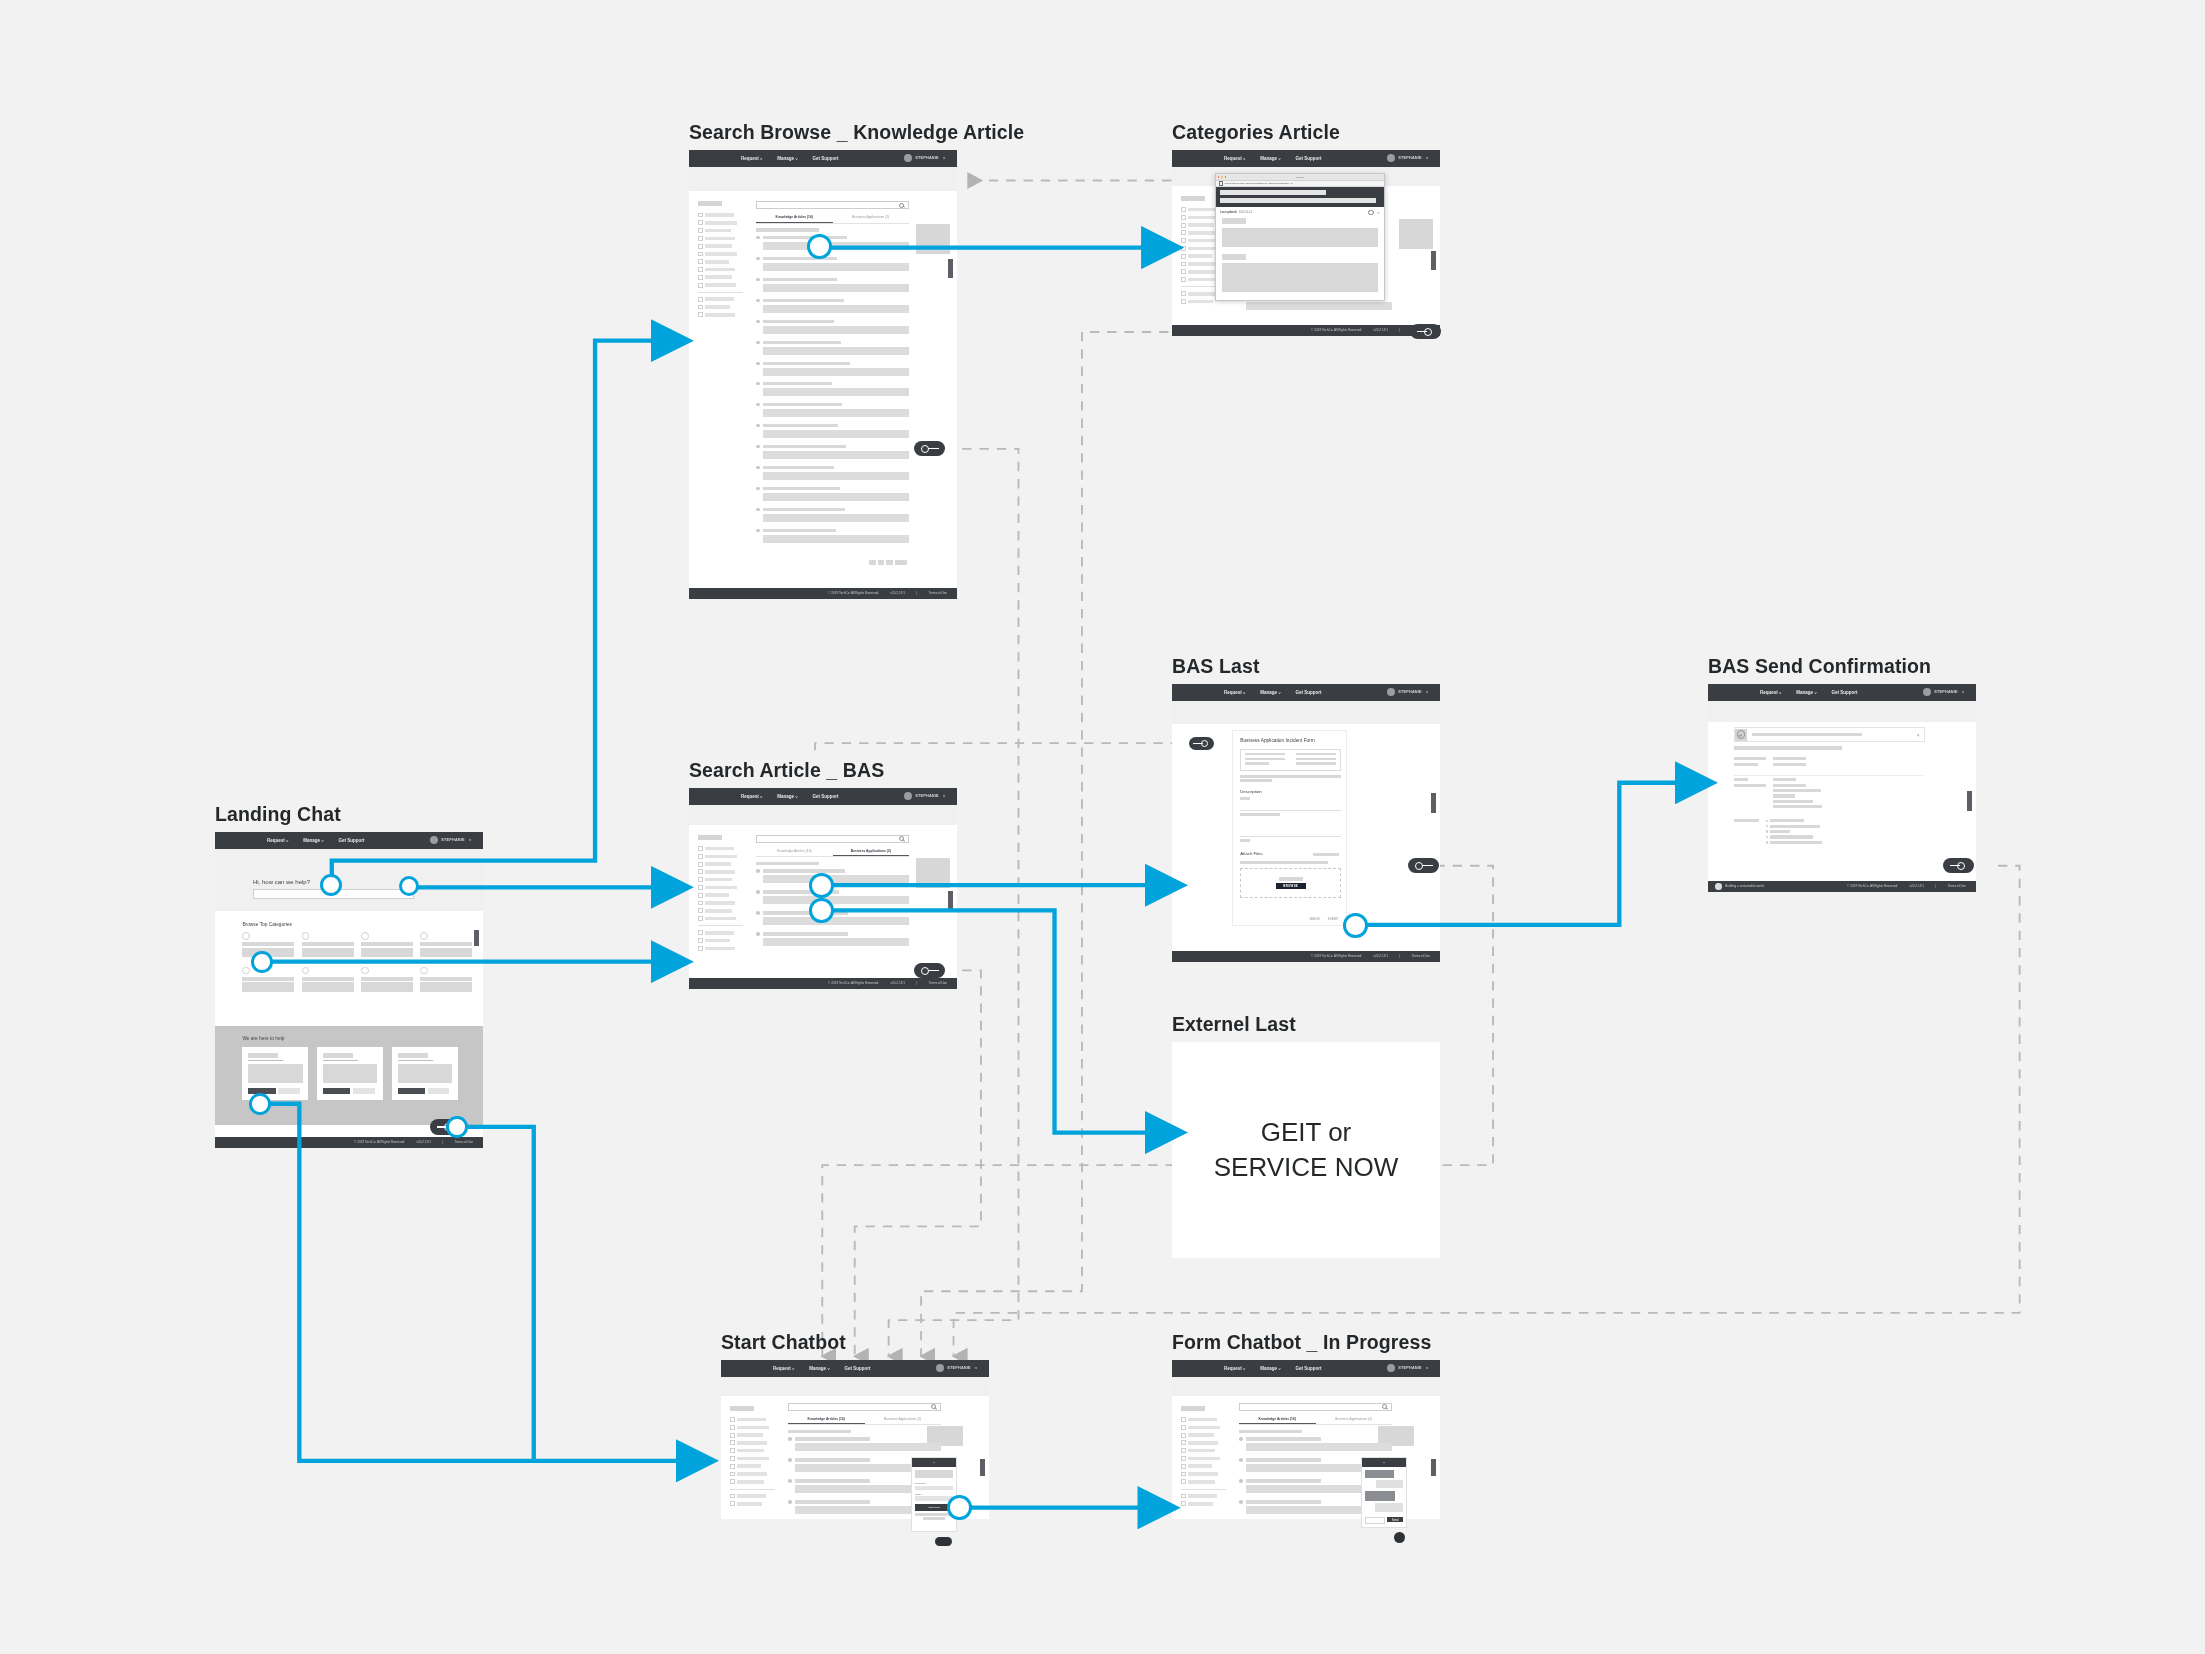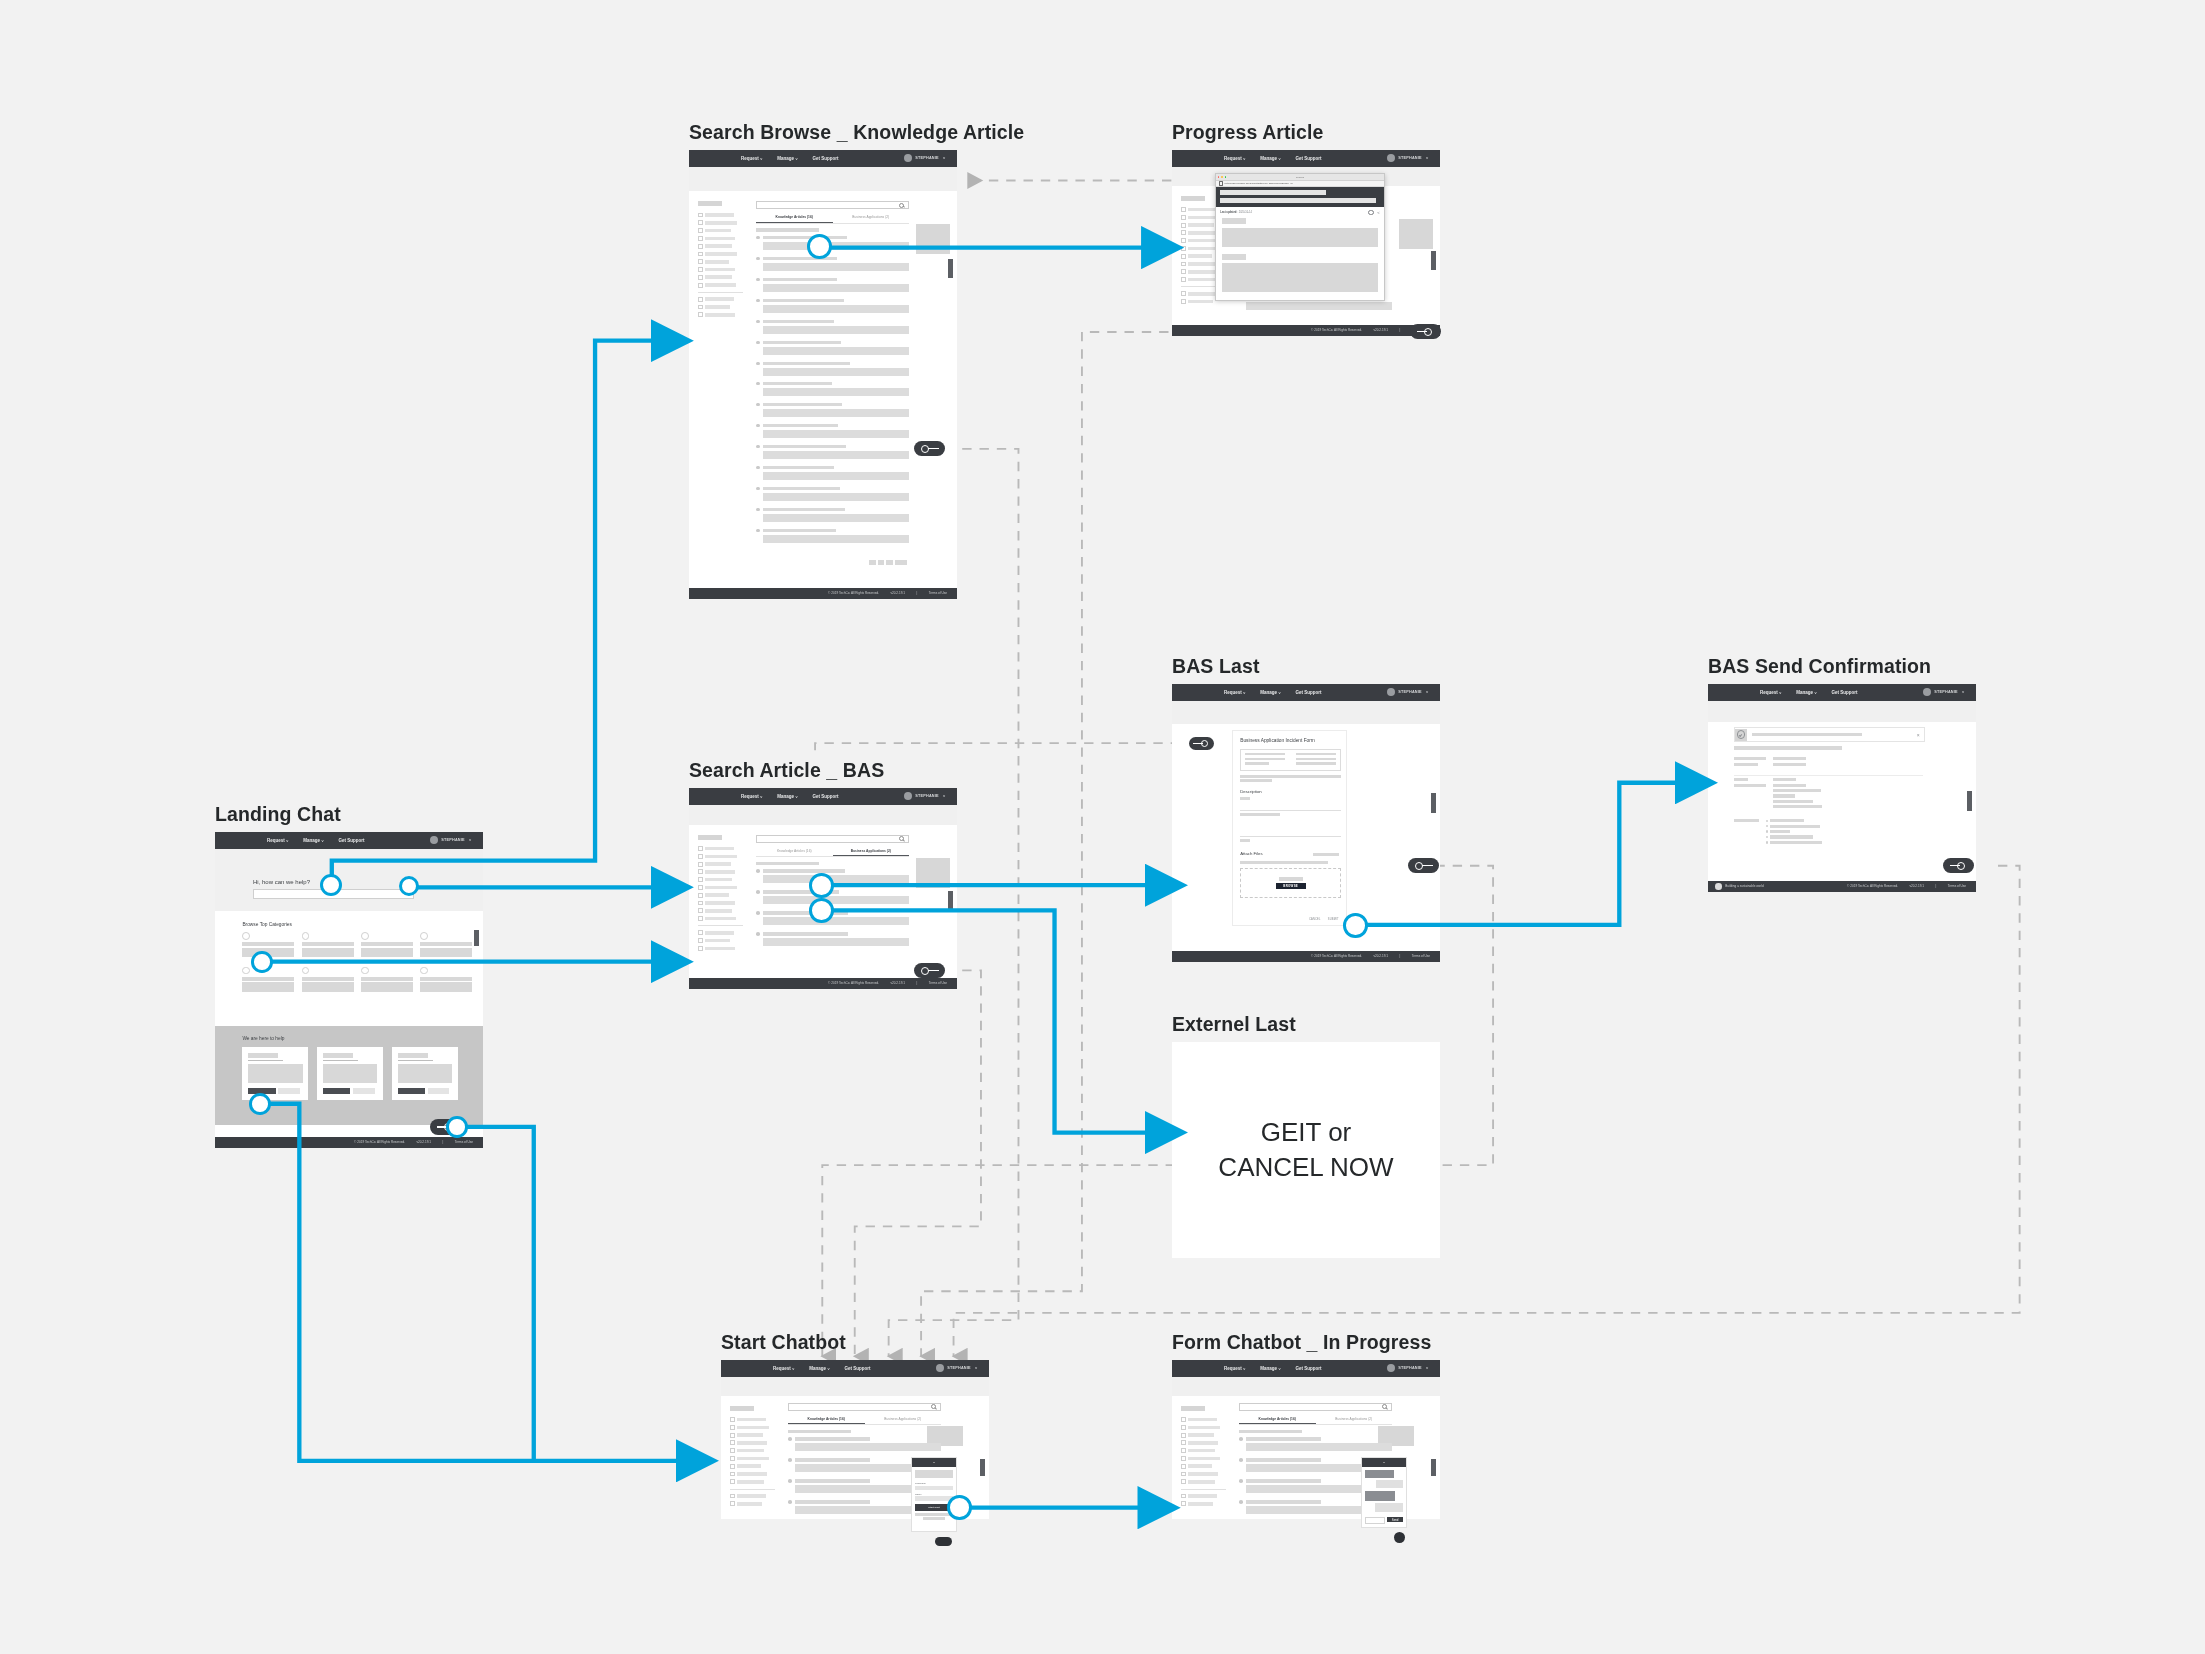--- a/index.html
+++ b/index.html
@@ -495,21 +495,21 @@
       </div>
     </div>
   </div>
   <div class="node" style="left:807px;top:234px;width:24.5px;height:24.5px;"></div>
   <div class="backpill" style="left:914px;top:441px;width:31px;height:15px;">
     <div class="stem" style="left:14.4px;top:6.6px;width:10.8px;"></div>
     <div class="ring" style="left:6.5px;top:3.6px;"></div>
   </div>
 
   <div class="screen" style="left:1172px;top:150px;width:268px;height:186px;">
-    <div class="screen-title">Progress Article</div>
+    <div class="screen-title">Categories Article</div>
     <div class="win">
       <div class="navbar">
         <div class="nav-items">
           <div class="nav-item"><span>Request</span><span class="nav-caret">˅</span></div>
           <div class="nav-item"><span>Manage</span><span class="nav-caret">˅</span></div>
           <div class="nav-item">Get Support</div>
         </div>
         <div class="nav-user">
           <div class="avatar"></div>
           <span class="nav-user-name">STEPHANIE</span>
@@ -899,21 +899,21 @@
   <div class="backpill" style="left:1943px;top:858px;width:31px;height:15px;">
     <div class="stem" style="left:6.5px;top:6.6px;width:10.8px;"></div>
     <div class="ring" style="left:14.4px;top:3.6px;"></div>
   </div>
 
   <div class="screen" style="left:1172px;top:1042px;width:268px;height:216px;">
     <div class="screen-title">Externel Last</div>
     <div class="extcard" style="left:0;top:0;width:268px;height:216px;">
       <div>
         <div>GEIT or</div>
-        <div>CANCEL NOW</div>
+        <div>SERVICE NOW</div>
       </div>
     </div>
   </div>
 
   <div class="screen" style="left:721px;top:1360px;width:268px;height:159px;">
     <div class="screen-title">Start Chatbot</div>
     <div class="win">
       <div class="navbar">
         <div class="nav-items">
           <div class="nav-item"><span>Request</span><span class="nav-caret">˅</span></div>

